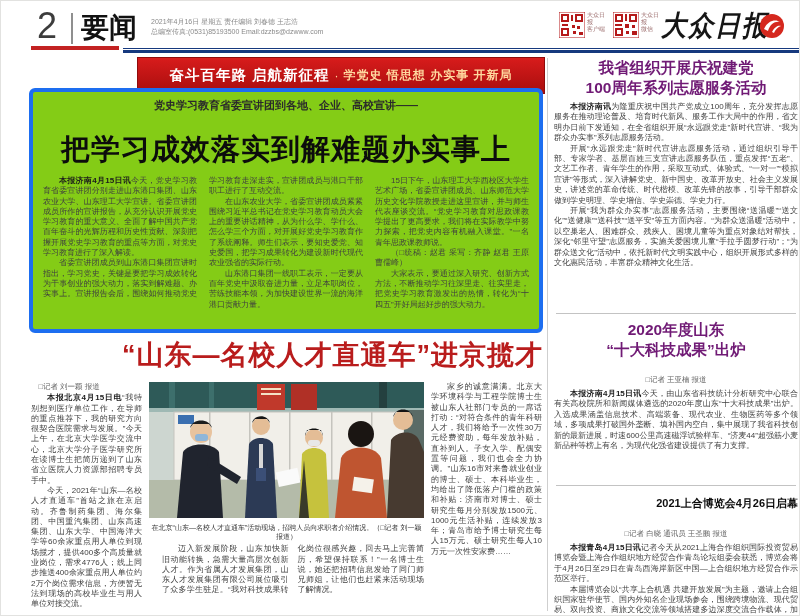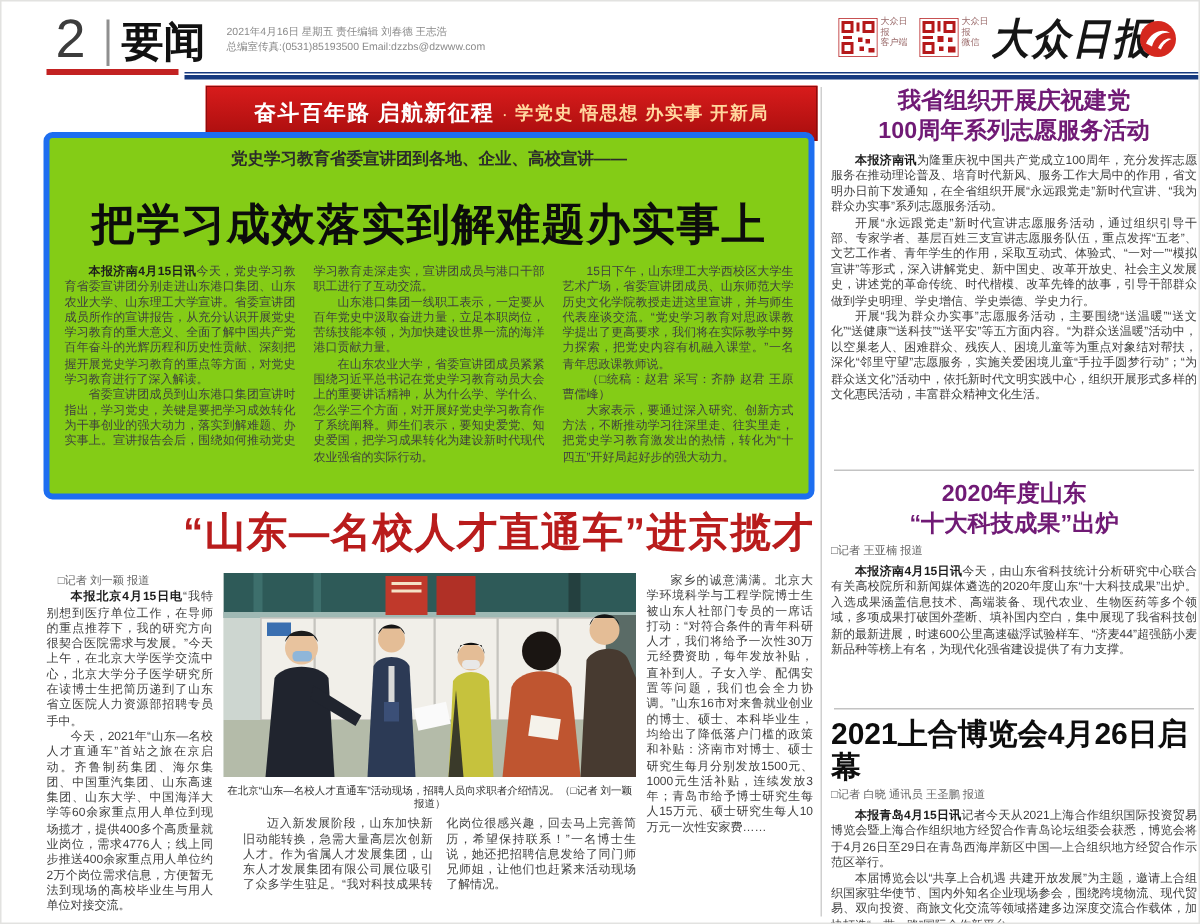--- a/index.html
+++ b/index.html
@@ -55,25 +55,25 @@
   .t-center { width:275px; flex:none; }
   .reporter { font-size:7.5px; color:#666; text-indent:1em; margin-bottom:1px; }
   .photo { width:275px; height:136px; background:#cfd8d2; }
   .caption { font-size:7px; line-height:9px; color:#333; text-align:center; margin:2px 2px 3px; }
   .t-bottom { column-count:2; column-gap:9px; height:66px; overflow:hidden;margin-left:13px; }
 
   
   .r-vline { position:absolute; left:546px; top:57px; width:1px; height:553px; background:#cfcfcf; }
   .right-col { position:absolute; left:553px; top:57px; width:244px; }
   .r-title { text-align:center; font-size:15.5px; font-weight:800; color:#701a75; line-height:20px; }
-  .r-title-sm { text-align:left; font-size:20px; font-weight:800; color:#0d0d0d; line-height:22px; }
+  .r-title-sm { text-align:right; font-size:11px; font-weight:800; color:#0d0d0d; line-height:22px; }
   .r-body { margin-top:4px; font-size:8px; line-height:10.4px; text-align:justify; color:#3f3f3f;
             overflow:hidden; }
   .r-div { border-top:1px solid #c3c3c3; margin:6px 2px; }
-  .r-reporter { font-size:7.5px; color:#666; margin-top:2px; }
+  .r-reporter { text-align:center; font-size:7.5px; color:#666; margin-top:15px; }
 </style>
 </head>
 <body>
 
 <div class="page">
 
   <div class="pgnum">2</div>
   <div class="pgnum-bar"></div>
   <div class="hd-vline"></div>
   <div class="section">要闻</div>
@@ -138,22 +138,22 @@
     <span class="bdot">·</span>
     <span class="b2">学党史 悟思想 办实事 开新局</span>
   </div>
 
   <div class="lead-box">
     <div class="kicker">党史学习教育省委宣讲团到各地、企业、高校宣讲——</div>
     <div class="lead-title">把学习成效落实到解难题办实事上</div>
     <div class="lead-body">
       <p><span class="dl">本报济南4月15日讯</span><span>今天，党史学习教育省委宣讲团分别走进山东港口集团、山东农业大学、山东理工大学宣讲。省委宣讲团成员所作的宣讲报告，从充分认识开展党史学习教育的重大意义、全面了解中国共产党百年奋斗的光辉历程和历史性贡献、深刻把握开展党史学习教育的重点等方面，对党史学习教育进行了深入解读。</span></p>
       <p>省委宣讲团成员到山东港口集团宣讲时指出，学习党史，关键是要把学习成效转化为干事创业的强大动力，落实到解难题、办实事上。宣讲报告会后，围绕如何推动党史学习教育走深走实，宣讲团成员与港口干部职工进行了互动交流。</p>
+      <p>在山东农业大学，省委宣讲团成员紧紧围绕习近平总书记在党史学习教育动员大会上的重要讲话精神，从为什么学、学什么、怎么学三个方面，对开展好党史学习教育作了系统阐释。师生们表示，要知史爱党、知史爱国，把学习成果转化为建设新时代现代农业强省的实际行动。</p>
       <p>山东港口集团一线职工表示，一定要从百年党史中汲取奋进力量，立足本职岗位，苦练技能本领，为加快建设世界一流的海洋港口贡献力量。</p>
-      <p>在山东农业大学，省委宣讲团成员紧紧围绕习近平总书记在党史学习教育动员大会上的重要讲话精神，从为什么学、学什么、怎么学三个方面，对开展好党史学习教育作了系统阐释。师生们表示，要知史爱党、知史爱国，把学习成果转化为建设新时代现代农业强省的实际行动。</p>
       <p>15日下午，山东理工大学西校区大学生艺术广场，省委宣讲团成员、山东师范大学历史文化学院教授走进这里宣讲，并与师生代表座谈交流。“党史学习教育对思政课教学提出了更高要求，我们将在实际教学中努力探索，把党史内容有机融入课堂。”一名青年思政课教师说。</p>
       <p>（□统稿：赵君 采写：齐静 赵君 王原 曹儒峰）</p>
       <p>大家表示，要通过深入研究、创新方式方法，不断推动学习往深里走、往实里走，把党史学习教育激发出的热情，转化为“十四五”开好局起好步的强大动力。</p>
     </div>
   </div>
 
   <div class="talent-title">“山东—名校人才直通车”进京揽才</div>
   <div class="talent-wrap">
     <div class="t-col">
       <div class="reporter">□记者 刘一颖 报道</div>

